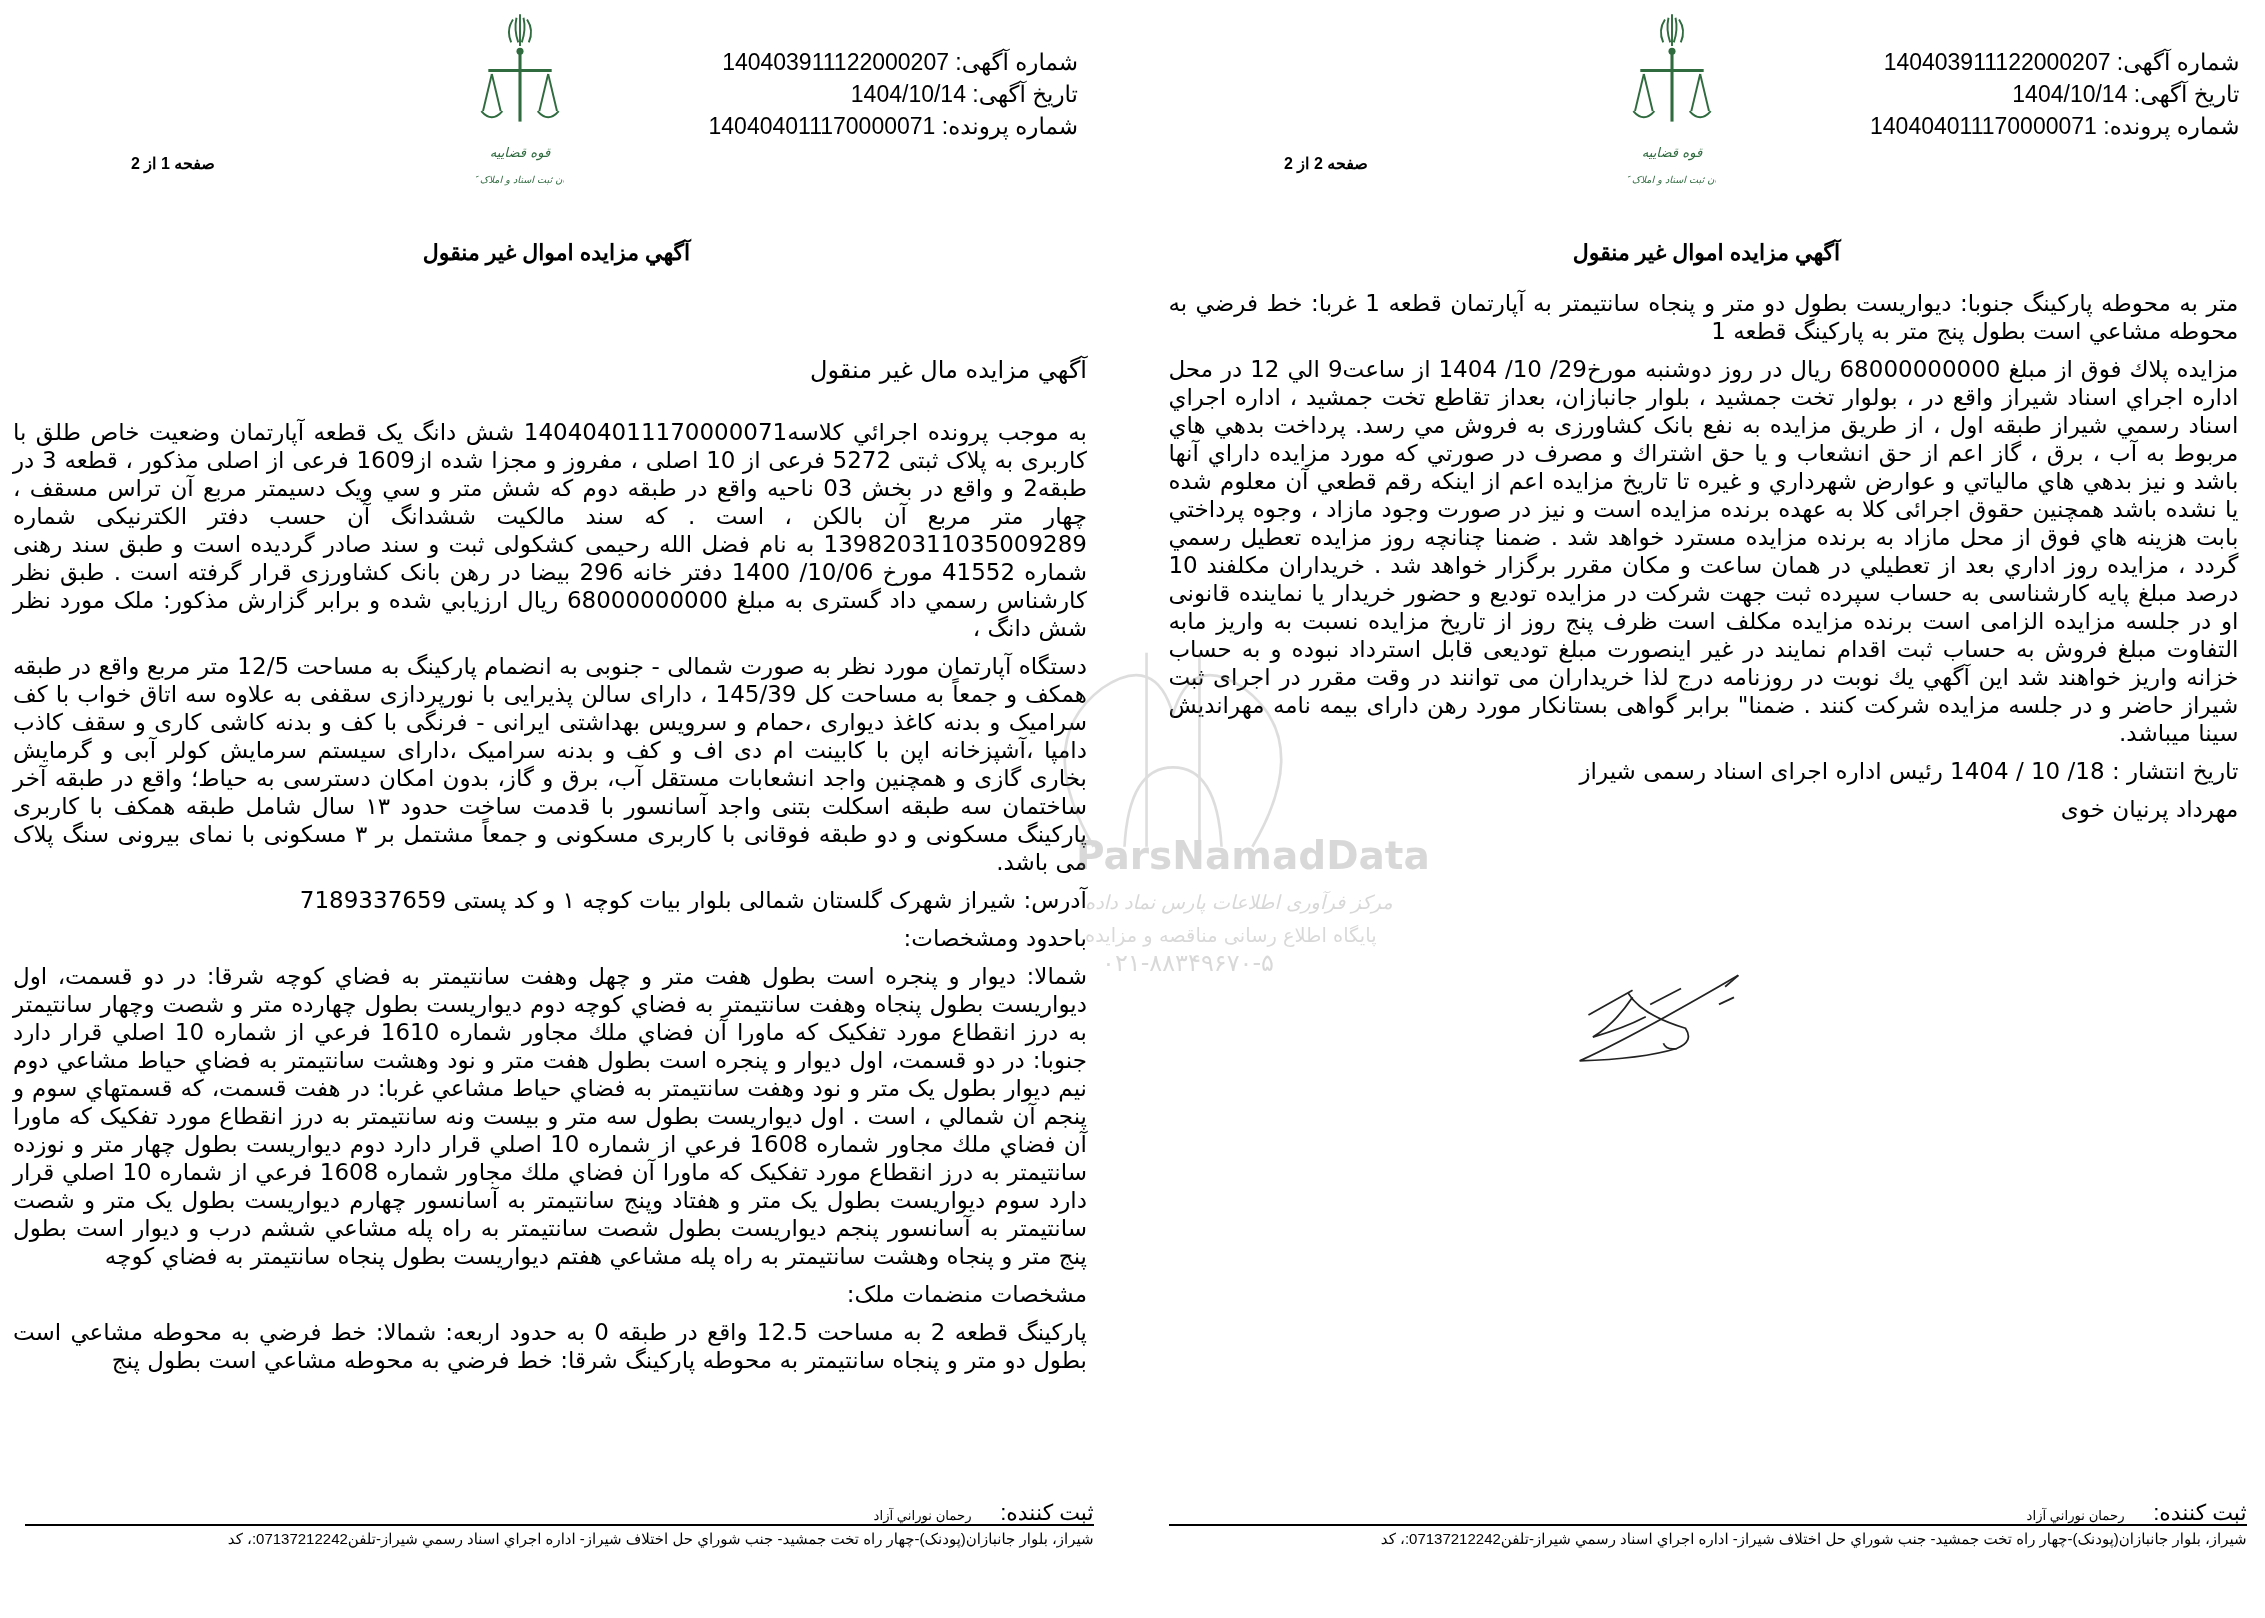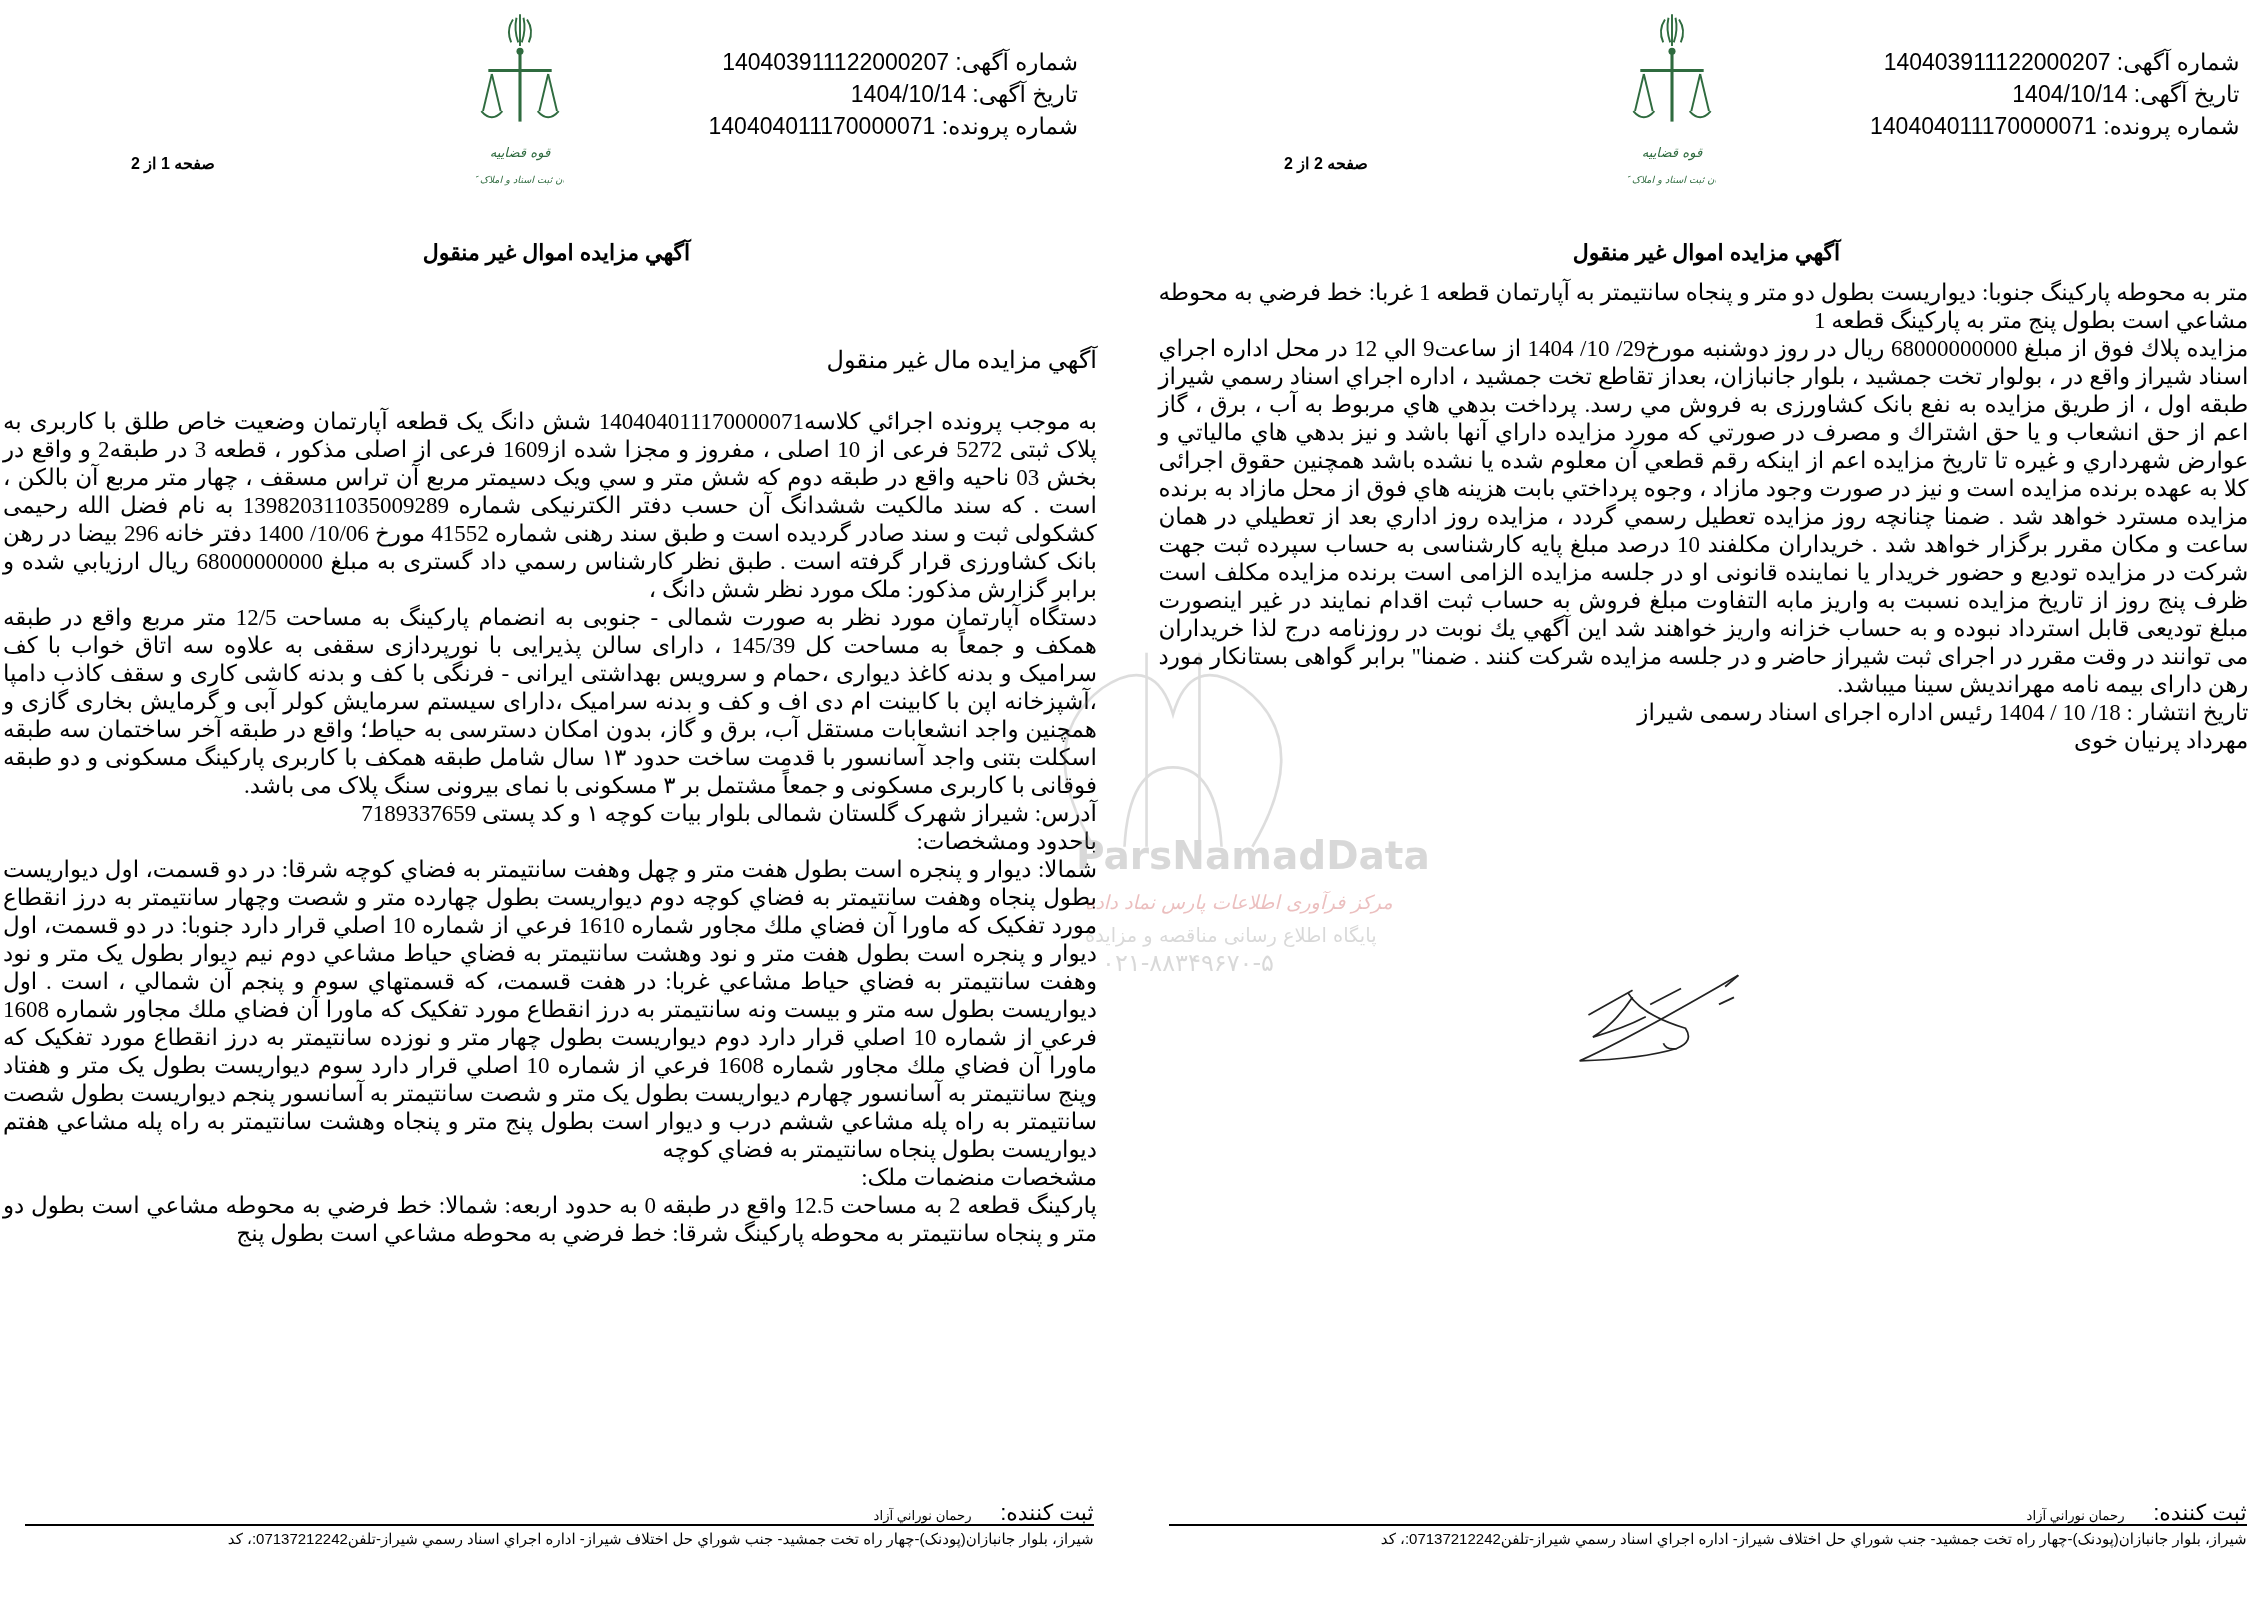--- a/index.html
+++ b/index.html
@@ -37,21 +37,21 @@
       position: absolute; top: 240px; left: 0; right: 0; text-align: center;
       font-family: "Liberation Sans", sans-serif; font-weight: bold; font-size: 22px;
     }
 
     .body-text {
       position: absolute; direction: rtl; text-align: justify;
       font-family: "DejaVu Sans", sans-serif; font-size: 23px; line-height: 28px;
     }
     .page-left .body-text  { top: 346px; right: 16px; width: 1094px; }
     .page-right .body-text { top: 279px; right: 17.6px; width: 1090px; }
-    .body-text p { margin: 0; font-family: Liberation Serif, serif; }
+    .body-text p { margin: 10px; }
     .subtitle { font-size: 24px; margin-bottom: 34px !important; text-align: right; }
     .plain { text-align: right; }
 
     .signature { position: absolute; left: 415px; top: 962px; width: 194px; height: 106px; }
 
     .registrar {
       position: absolute; direction: rtl; font-family: "Liberation Sans", sans-serif; font-size: 13.2px;
     }
     .page-left .registrar  { top: 1500px; right: 19.4px; }
     .page-right .registrar { top: 1500px; right: 19.4px; }
@@ -73,21 +73,21 @@
     .watermark {
       position: absolute; left: 926px; top: 635px; width: 494px; height: 353px;
       pointer-events: none; opacity: 0.28;
     }
     .wm-text1 {
       position: absolute; left: 150px; top: 198px; font-family: "DejaVu Sans", sans-serif;
       font-weight: bold; font-size: 39px; color: #777; direction: ltr; white-space: nowrap;
     }
     .wm-text2 {
       position: absolute; left: 159px; top: 256px; font-family: "DejaVu Serif", serif;
-      font-style: italic; font-size: 19.4px; color: #b91c1c; direction: rtl; white-space: nowrap; text-align: center;
+      font-style: italic; font-size: 19.4px; color: #737373; direction: rtl; white-space: nowrap; text-align: center;
     }
     .wm-text3 {
       position: absolute; left: 159px; top: 289px; font-family: "DejaVu Sans", sans-serif;
       font-size: 19.4px; color: #777; direction: rtl; white-space: nowrap;
     }
     .wm-text4 {
       position: absolute; left: 176px; top: 314px; font-family: "DejaVu Sans", sans-serif;
       font-size: 24px; color: #777; direction: ltr; white-space: nowrap;
     }
   </style>

